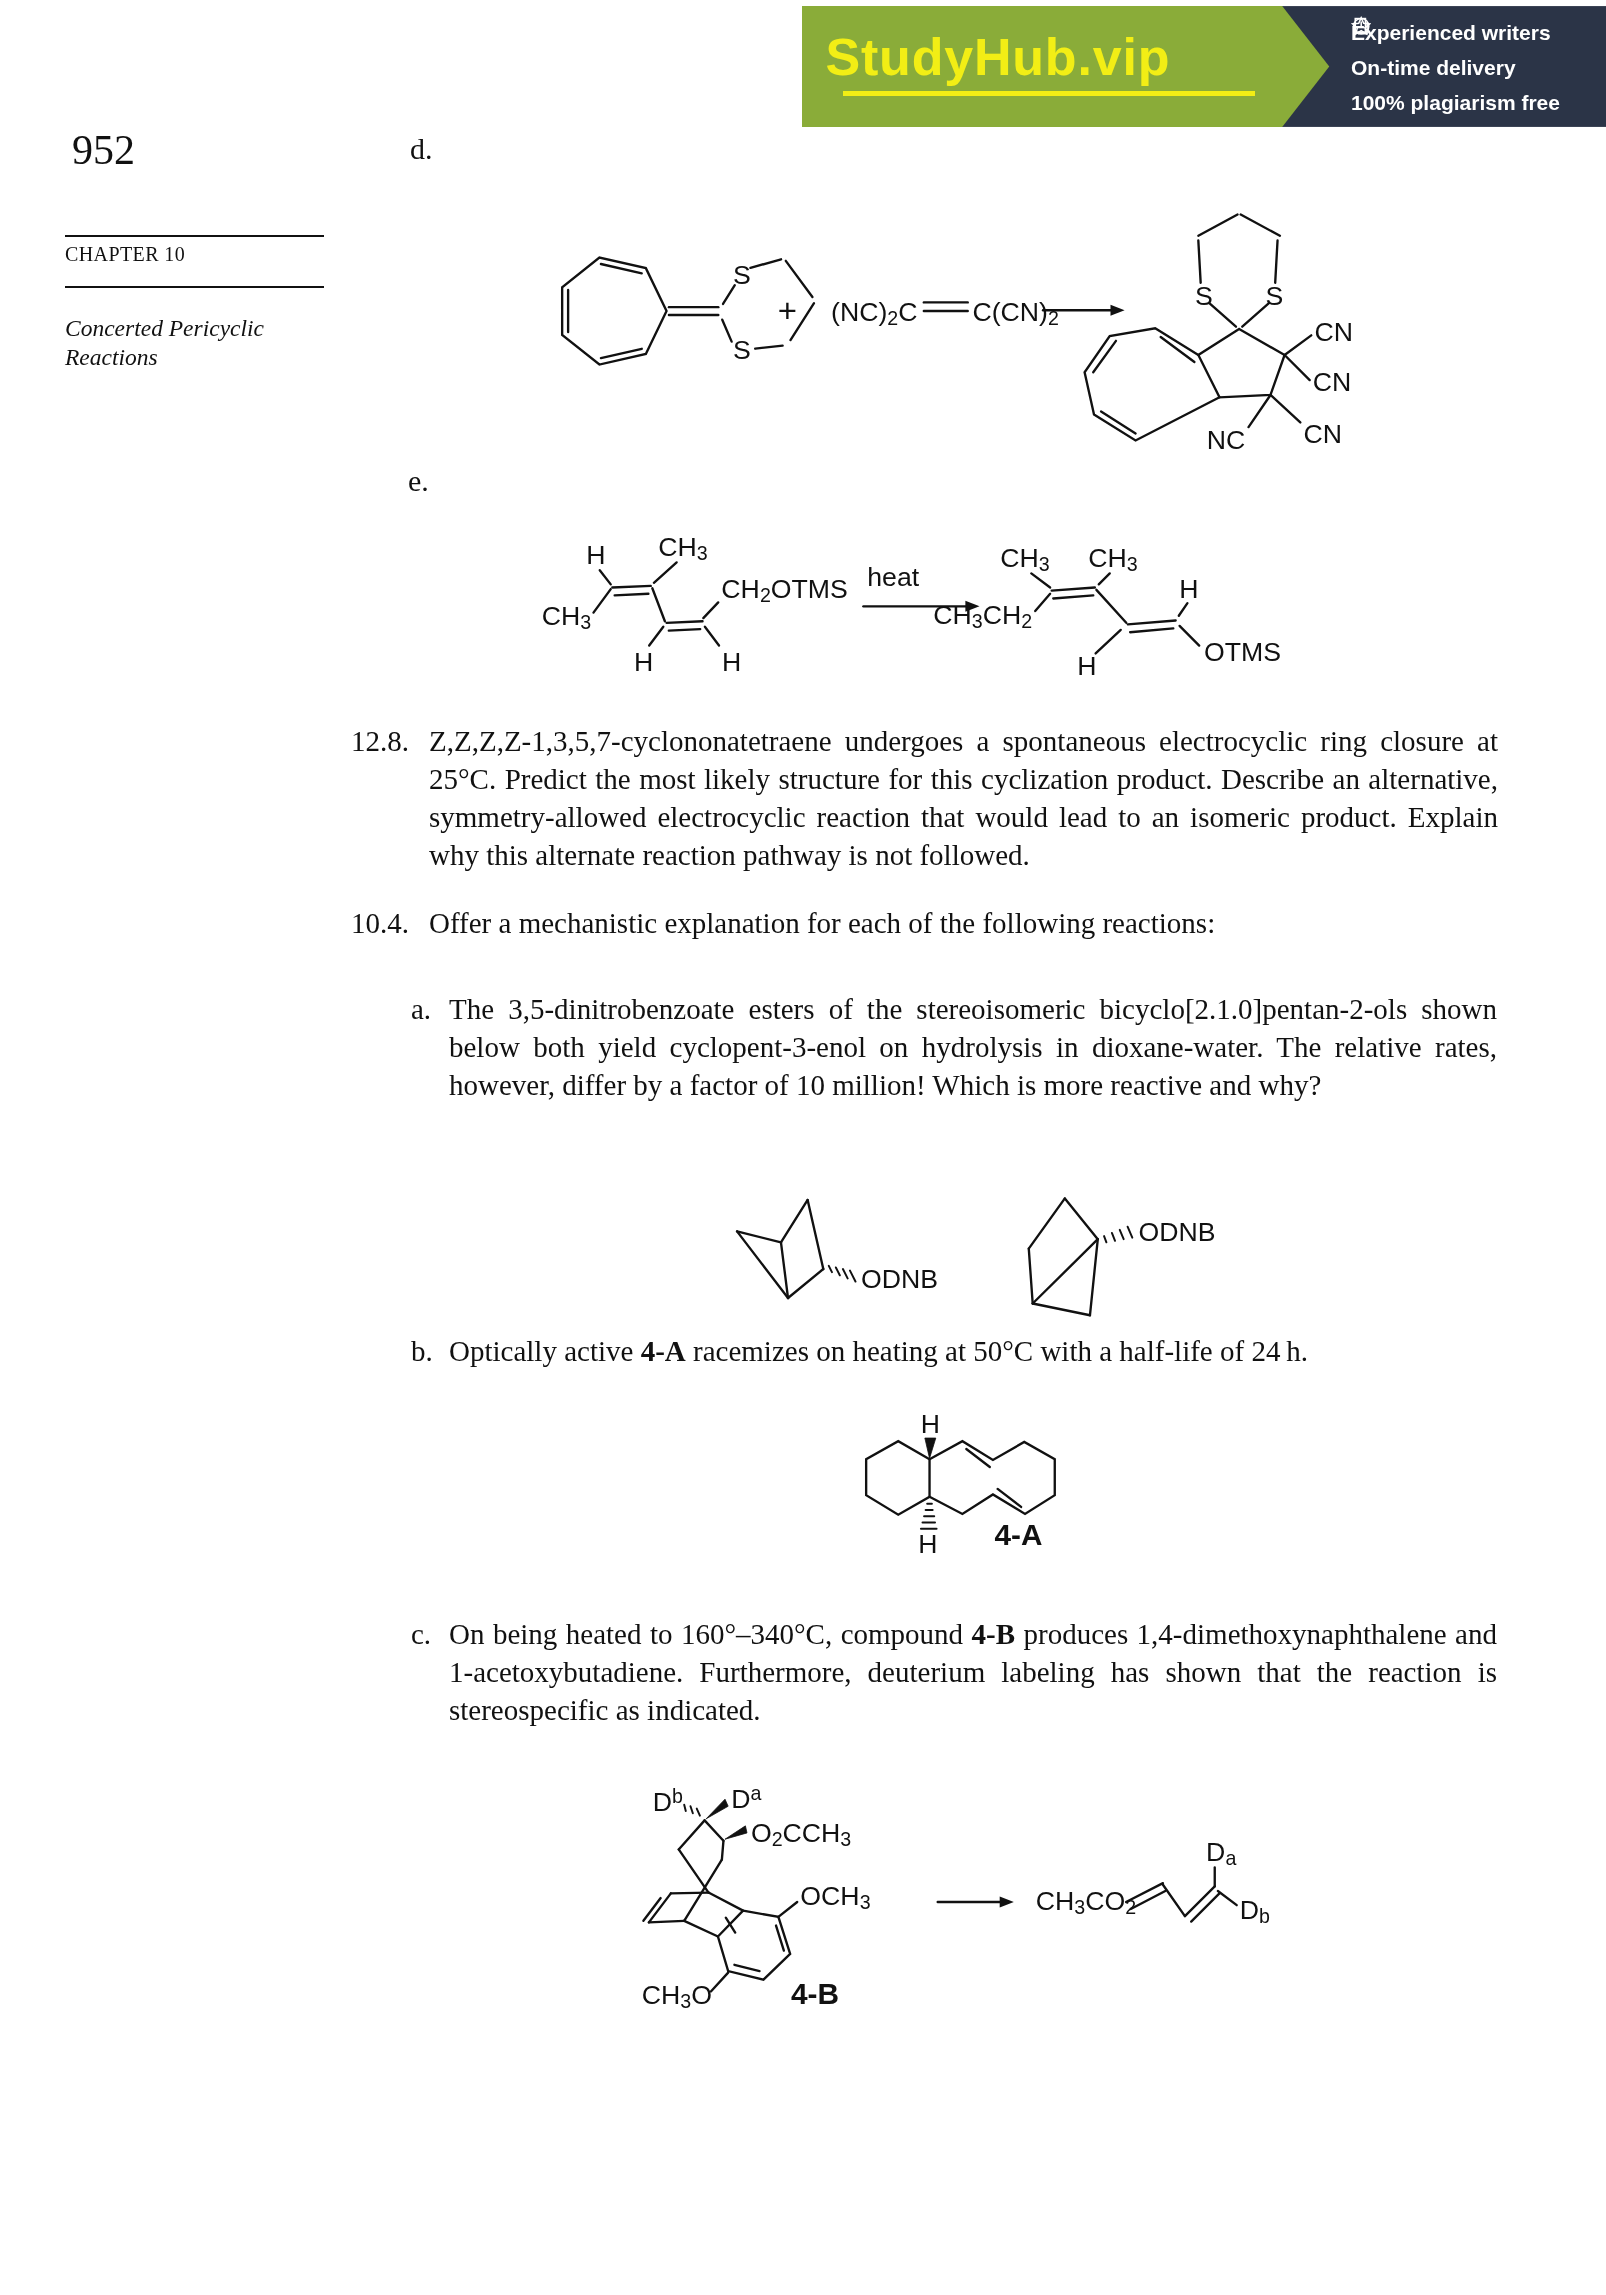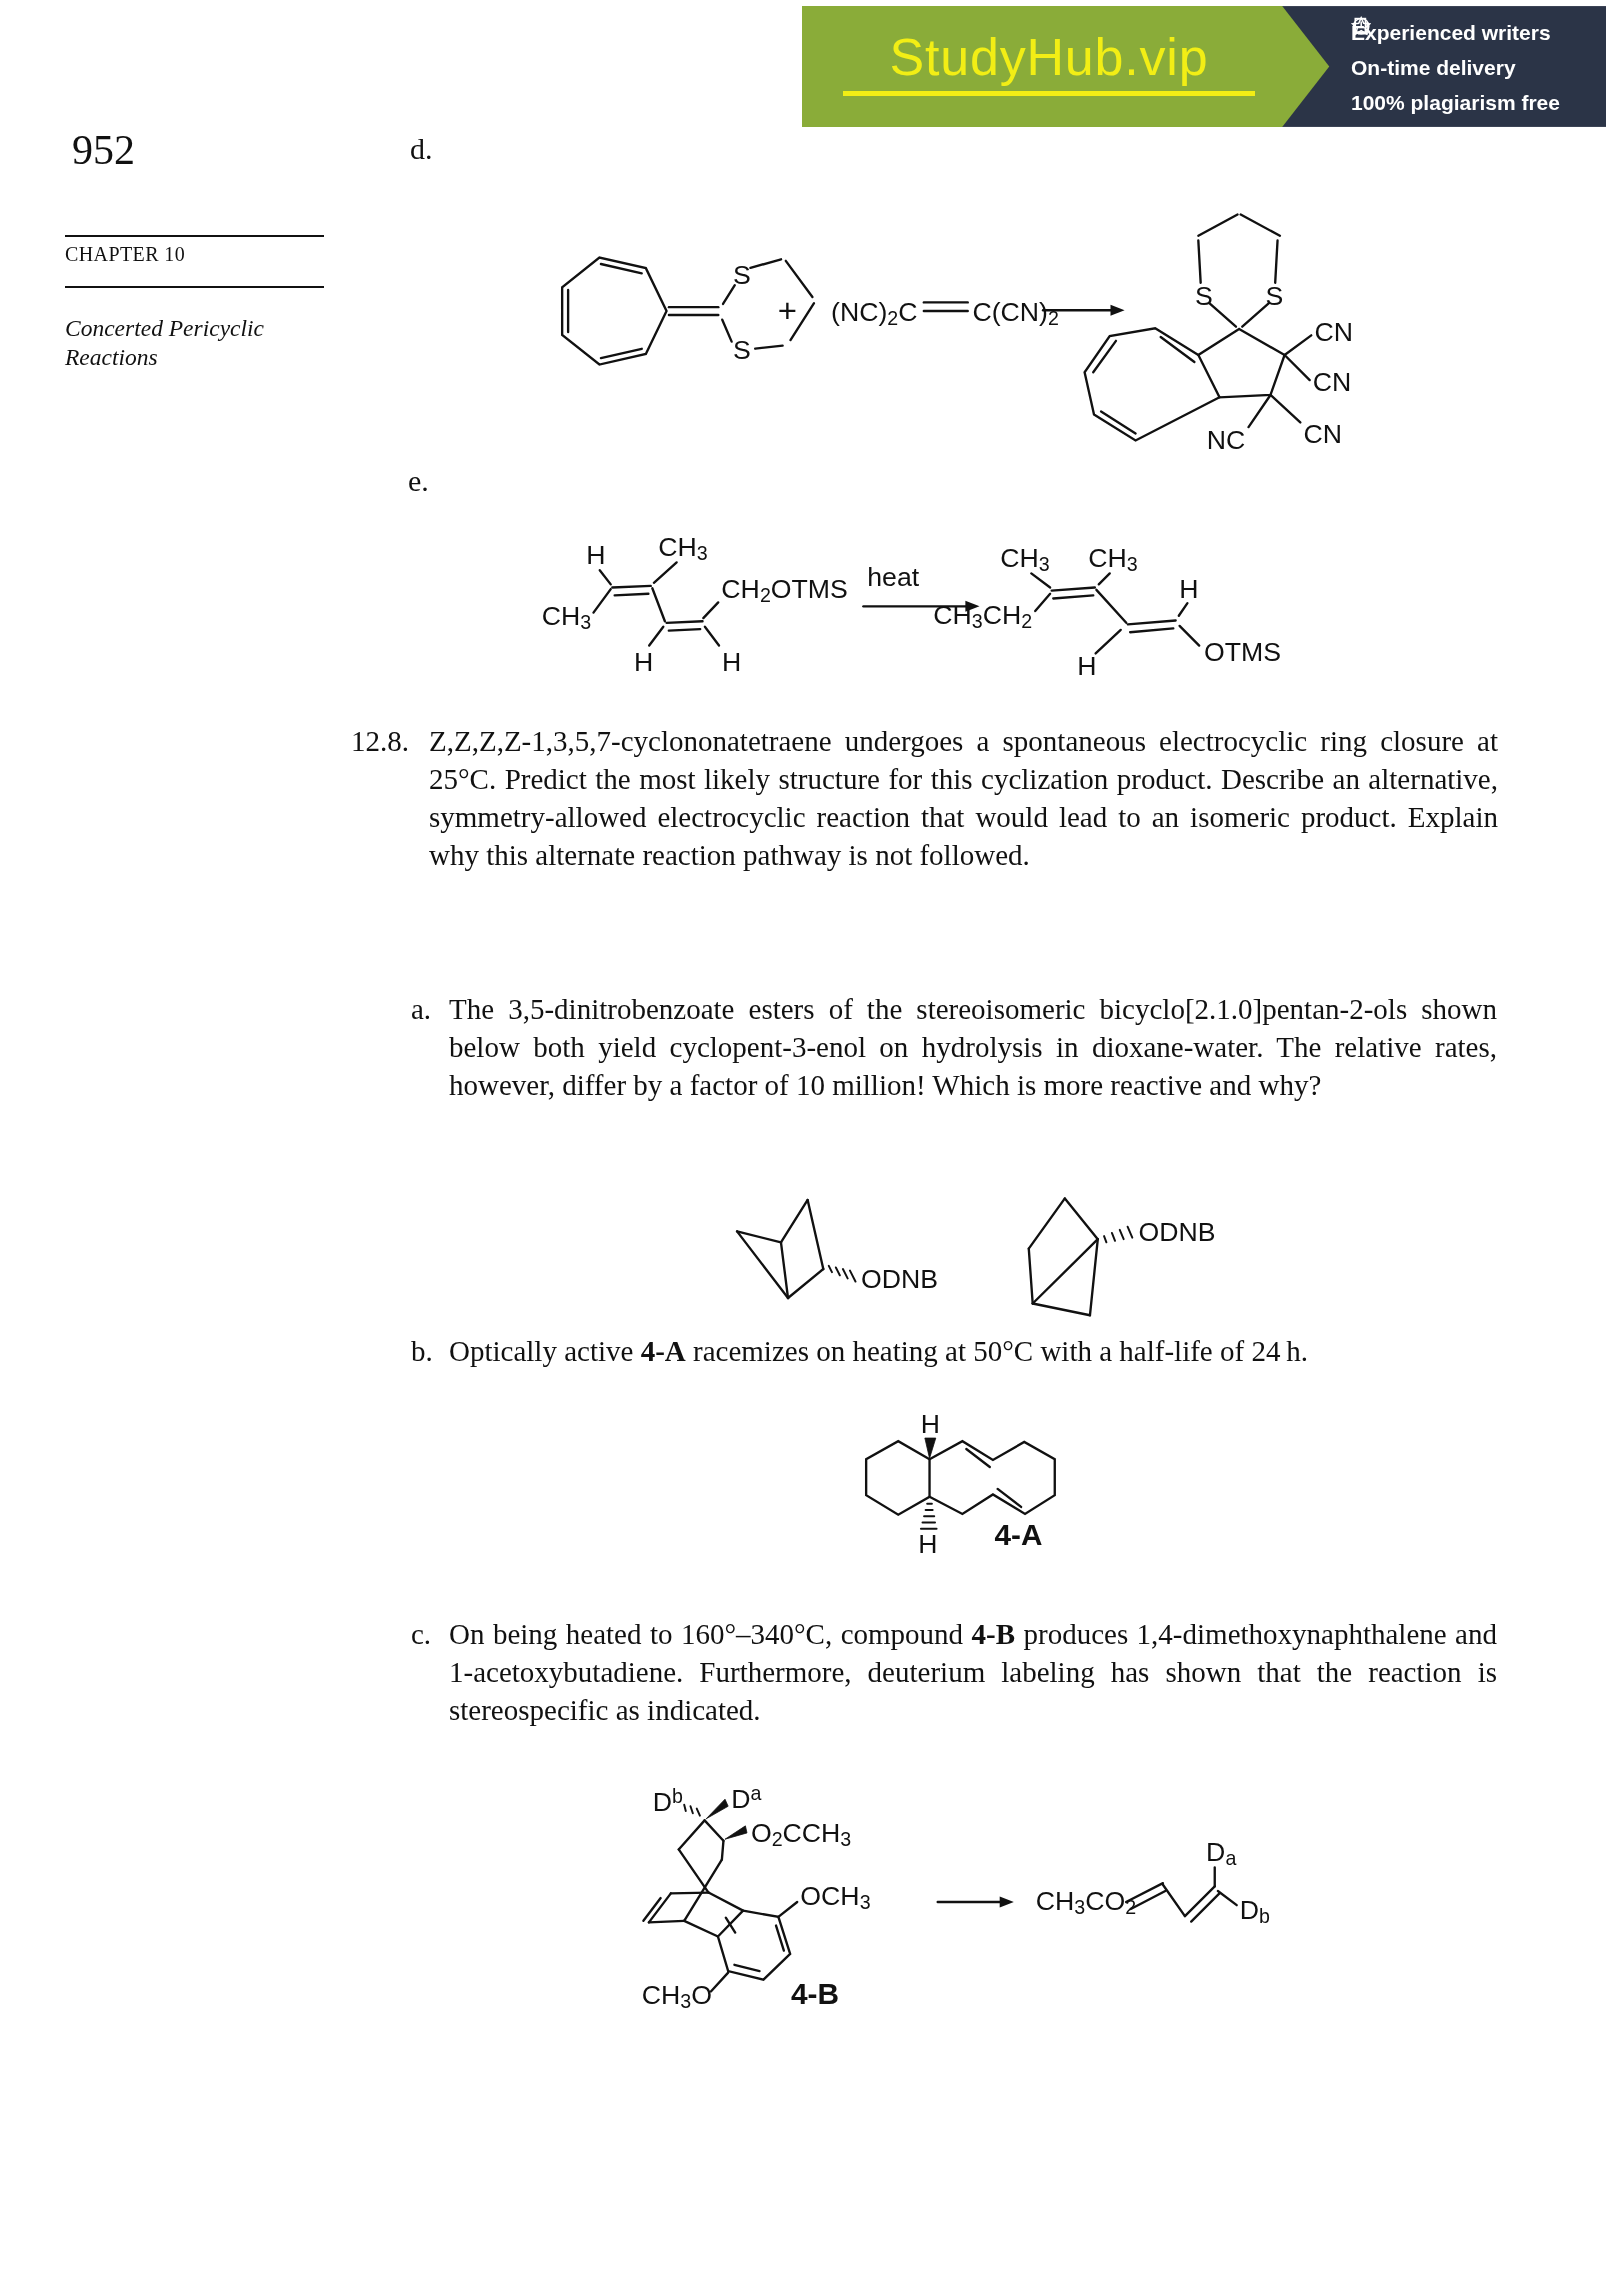--- a/index.html
+++ b/index.html
@@ -1,22 +1,22 @@
 <!DOCTYPE html>
 <html style="font-size:12.6px"><head>
 <meta charset="utf-8">
 <style>
   html,body{margin:0;padding:0;background:#ffffff;}
   #page{position:relative;width:1607px;height:2295px;background:#ffffff;overflow:hidden;
         font-family:"Liberation Serif",serif;color:#111;}
   
   #banner{position:absolute;left:802px;top:6.3px;width:805px;height:121px;}
   #banner svg{position:absolute;left:0;top:0;}
-  #brand{position:absolute;left:23.5px;top:20.4px;width:447px;text-align:center;
-         font-family:"Liberation Sans",sans-serif;font-weight:normal;font-size:52px;
+  #brand{position:absolute;left:23.5px;top:20.4px;width:447px;text-align:left;
+         font-family:"Liberation Sans",sans-serif;font-weight:bold;font-size:52px;
          letter-spacing:0.8px;color:#f2ee15;}
   #brand .underline{display:block;height:4.7px;background:#f2ee15;margin-top:4.7px;width:92%;margin-left:4%;}
   #features{position:absolute;left:549px;top:9.4px;width:251px;}
   .feature{display:flex;align-items:center;height:35px;
            font-family:"Liberation Sans",sans-serif;font-weight:bold;font-size:21px;color:#ffffff;}
   .feature svg{margin-right:7.8px;flex:0 0 auto;}
   
   #pagenum{position:absolute;left:65px;top:126px;font-size:42px;margin-left:7px;}
   .rule{position:absolute;left:65px;width:259px;background:#111;}
   #rule1{top:235px;height:2.4px;}
@@ -201,20 +201,24 @@
     <line x1="973" y1="158" x2="962" y2="174"></line>
     <line x1="963" y1="187" x2="988" y2="212"></line>
     <text x="994" y="232">OTMS</text>
   </svg>
 
   <div class="para" style="left:351px;top:722px;width:1147px;">
     <span class="pnum" style="width:78px;">12.8.</span>
     <div class="ptext just">Z,Z,Z,Z-1,3,5,7-cyclononatetraene undergoes a spontaneous electrocyclic ring closure at 25°C. Predict the most likely structure for this cyclization product. Describe an alternative, symmetry-allowed electrocyclic reaction that would lead to an isomeric product. Explain why this alternate reaction pathway is not followed.</div>
   </div>
 
+  <div class="para" style="left:351px;top:904px;width:1147px;">
+    <span class="pnum" style="width:78px;">10.4.</span>
+    <div class="ptext">Offer a mechanistic explanation for each of the following reactions:</div>
+  </div>
 
   <div class="para" style="left:411px;top:990px;width:1086px;">
     <span class="pnum" style="width:38px;">a.</span>
     <div class="ptext just">The 3,5-dinitrobenzoate esters of the stereoisomeric bicyclo[2.1.0]pentan-2-ols shown below both yield cyclopent-3-enol on hydrolysis in dioxane-water. The relative rates, however, differ by a factor of 10 million! Which is more reactive and why?</div>
   </div>
 
   <svg class="fig" style="left:690px;top:1170px;" width="596" height="169" viewBox="0 0 760 215">
 
     <line x1="60" y1="78" x2="116" y2="92"></line>
     <line x1="116" y1="92" x2="150" y2="38"></line>

